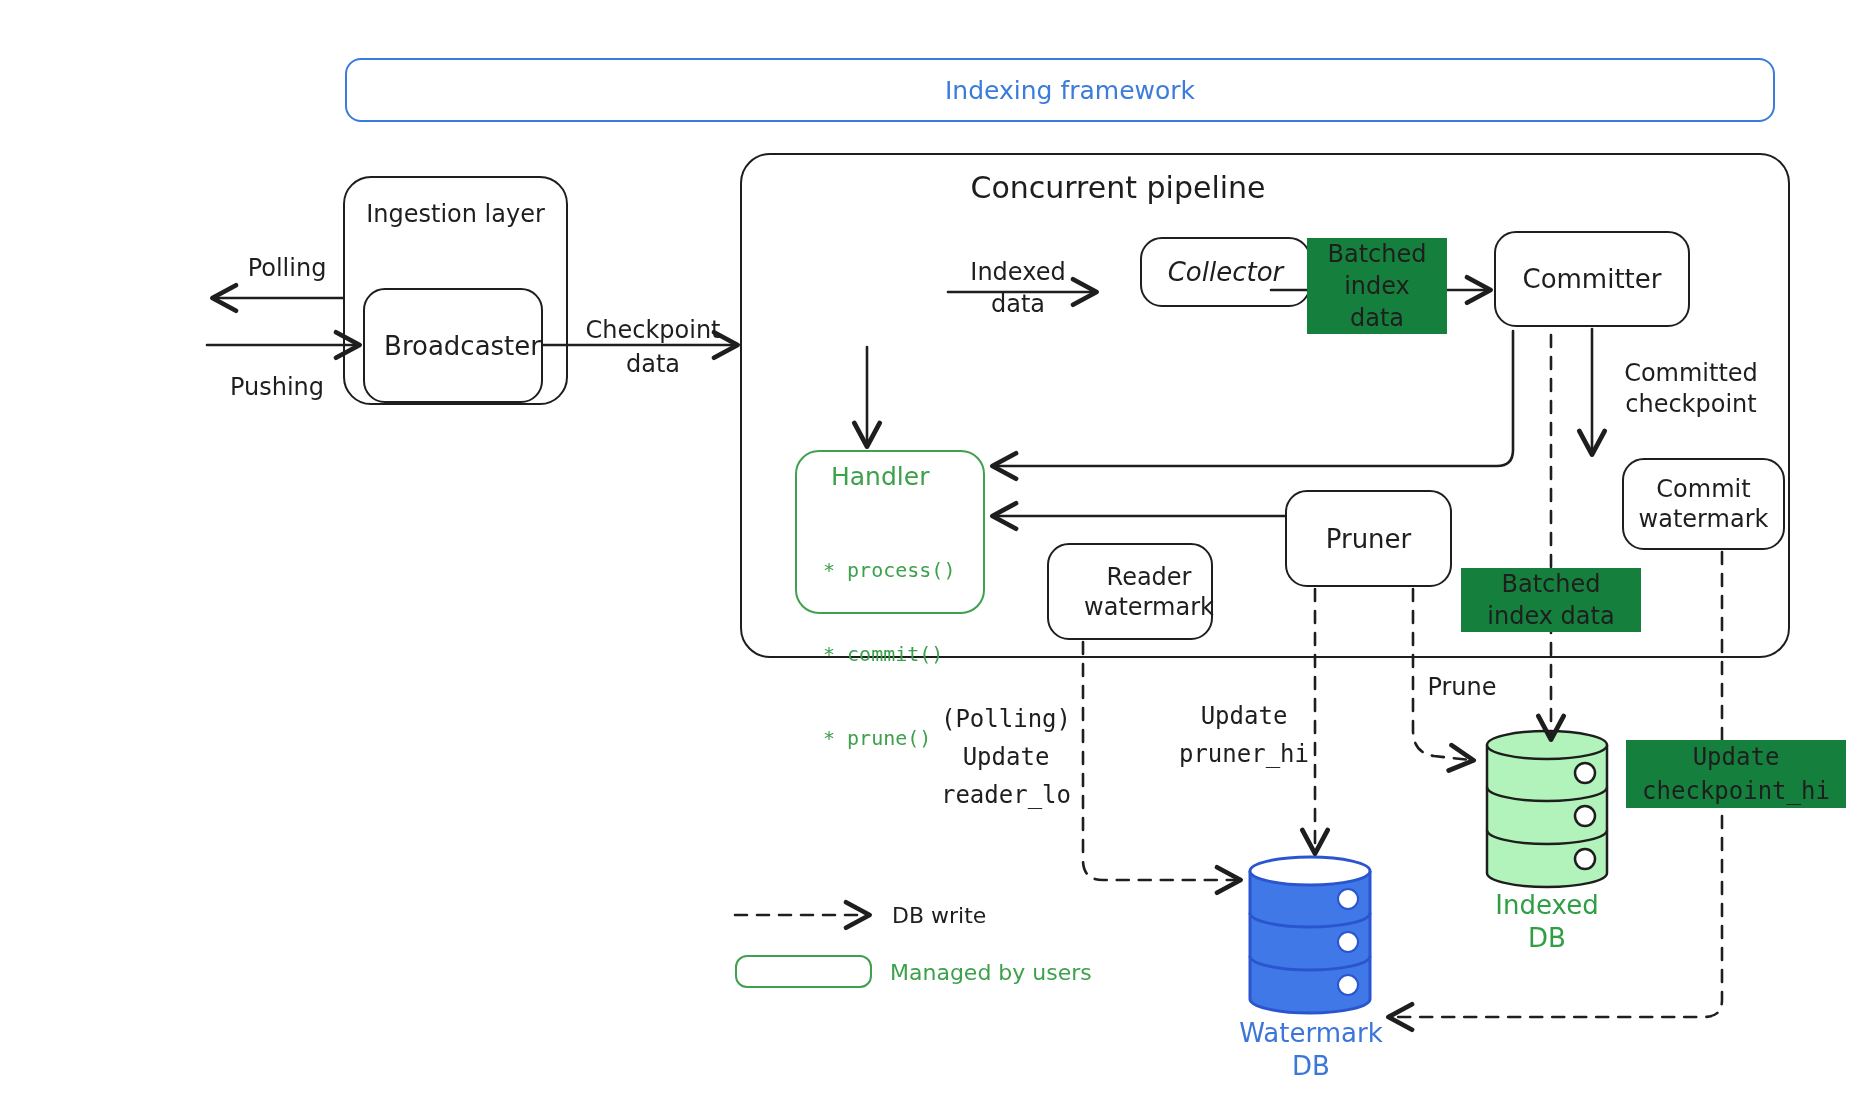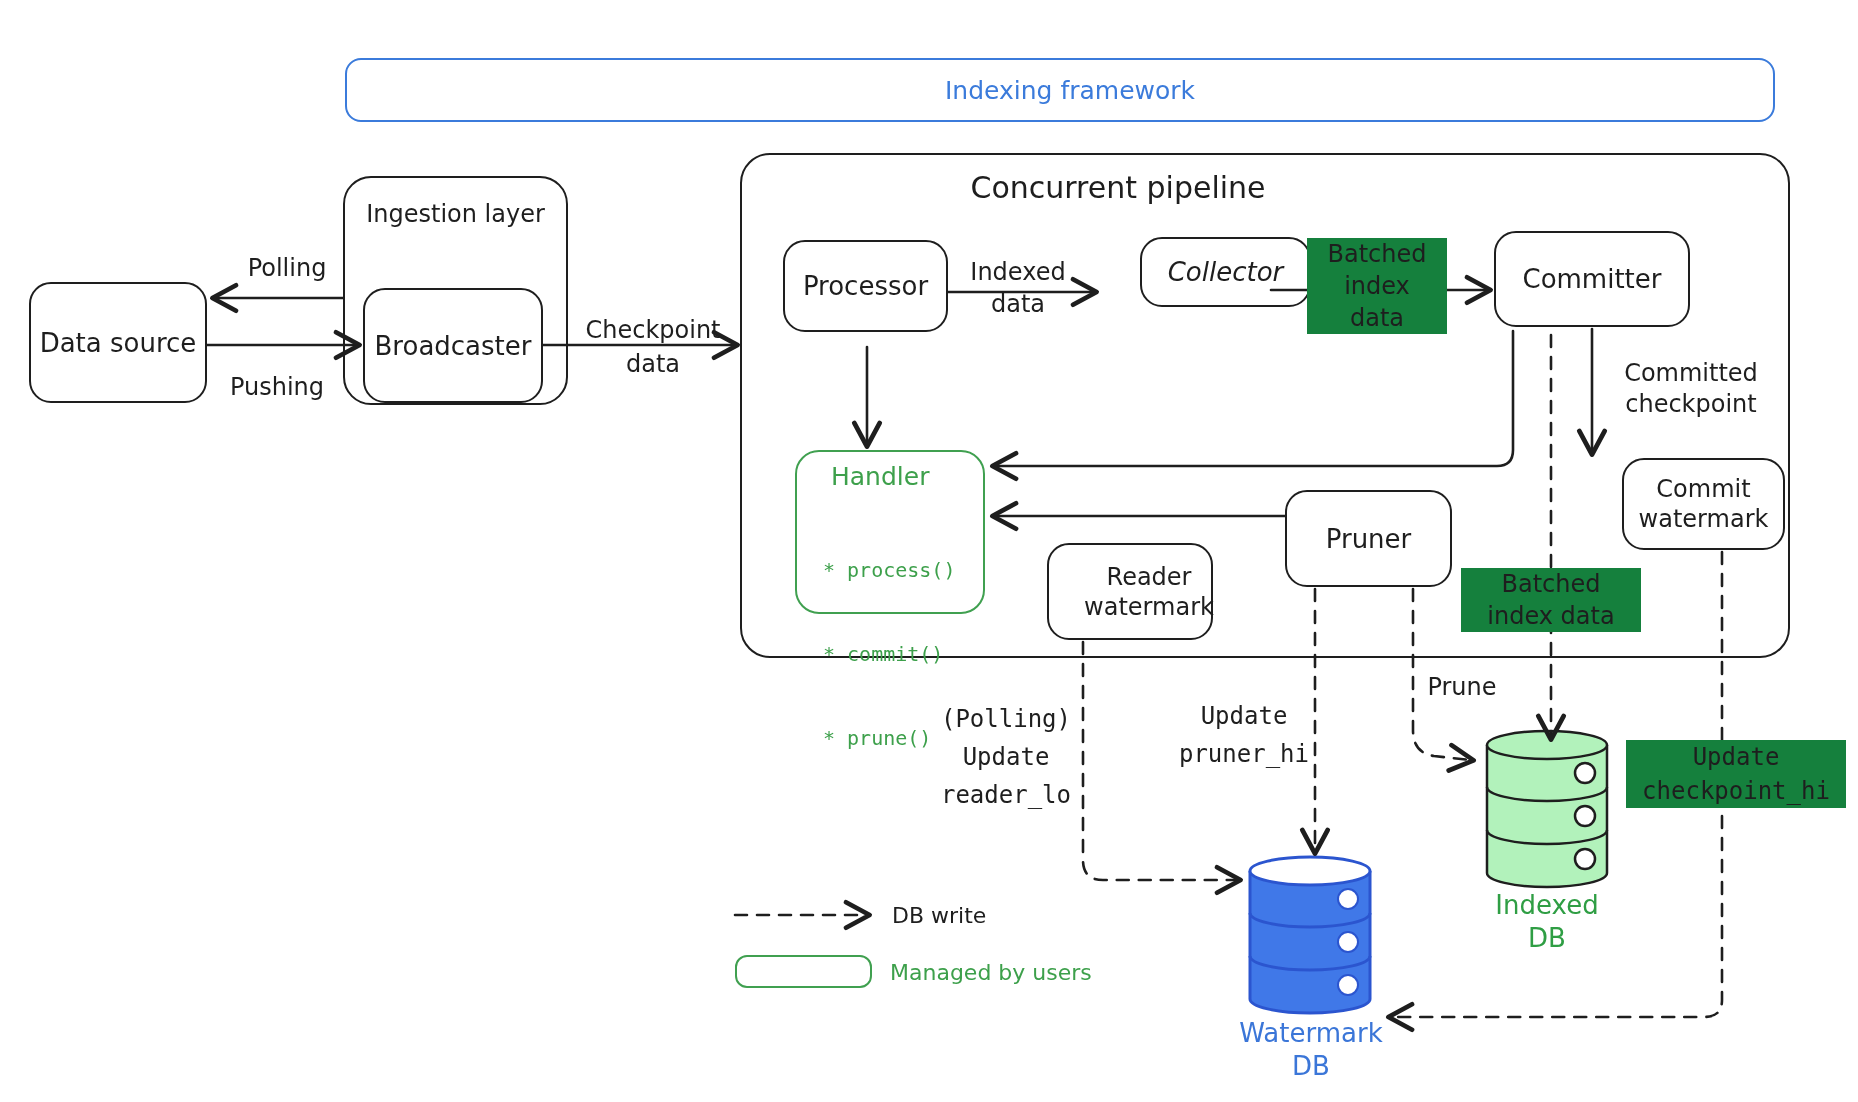--- a/index.html
+++ b/index.html
@@ -47,31 +47,25 @@
   <div class="frame">
     <span class="frame-title">Indexing framework</span>
   </div>
 
   <div class="group" style="left:343px;top:176px;width:225px;height:229px;border-radius:28px;"></div>
   <div class="group-title" style="left:353px;top:200px;width:205px;">Ingestion layer</div>
 
   <div class="group" style="left:740px;top:153px;width:1050px;height:505px;border-radius:30px;"></div>
   <div class="group-title" style="left:958px;top:170px;width:320px;font-size:30px;">Concurrent pipeline</div>
 
-  <div class="box" style="left:29px;top:282px;width:178px;height:121px;">
-    <span>Data source</span>
-  </div>
-
-  <div class="box" style="left:363px;top:288px;width:180px;height:115px;">
+
+  <div class="box" style="left:363px;top:288px;width:180px;height:115px;justify-content:flex-end;">
     <span>Broadcaster</span>
   </div>
 
-  <div class="box" style="left:783px;top:240px;width:165px;height:92px;">
-    <span>Processor</span>
-  </div>
 
   <div class="box" style="left:1140px;top:237px;width:171px;height:70px;font-style:italic;">
     <span>Collector</span>
   </div>
 
   <div class="box" style="left:1494px;top:231px;width:196px;height:96px;">
     <span>Committer</span>
   </div>
 
   <div class="box small-text" style="left:1285px;top:490px;width:167px;height:97px;font-size:26px;">

